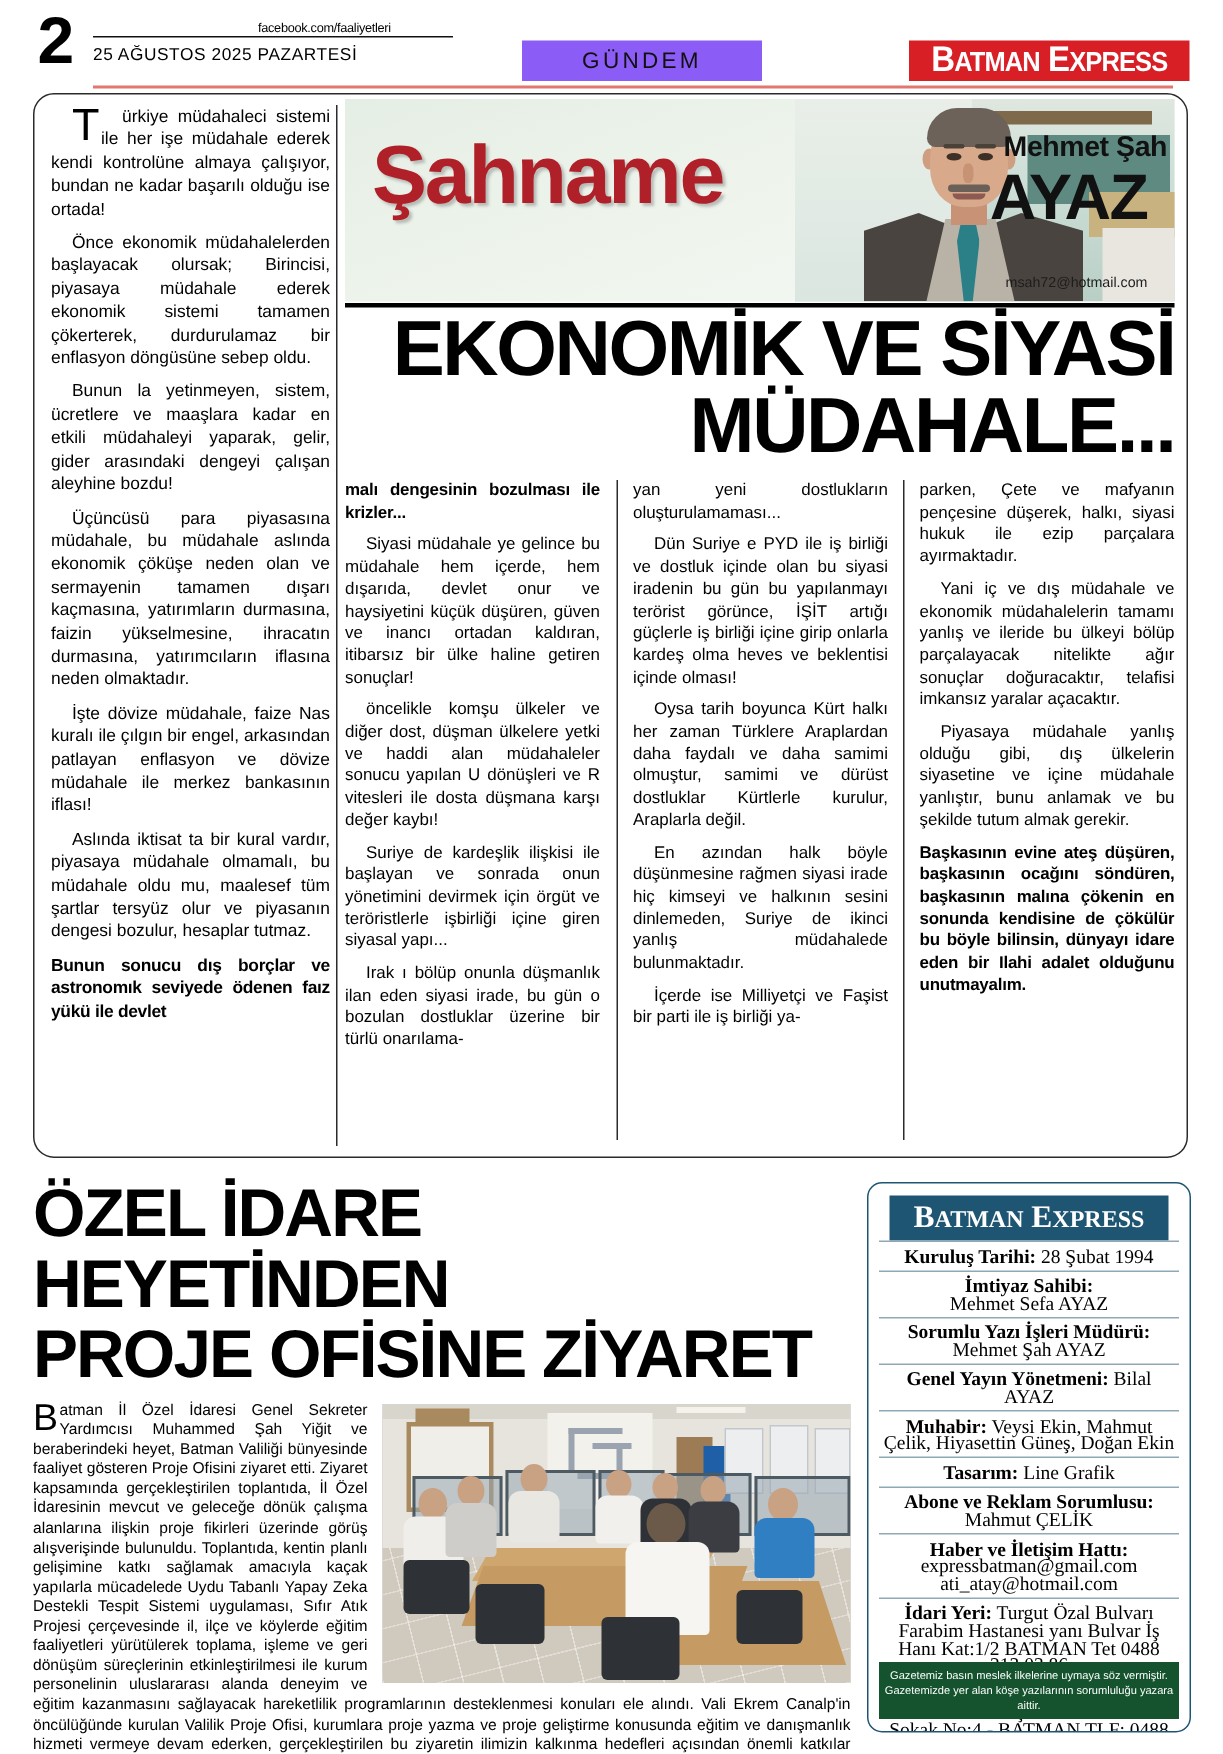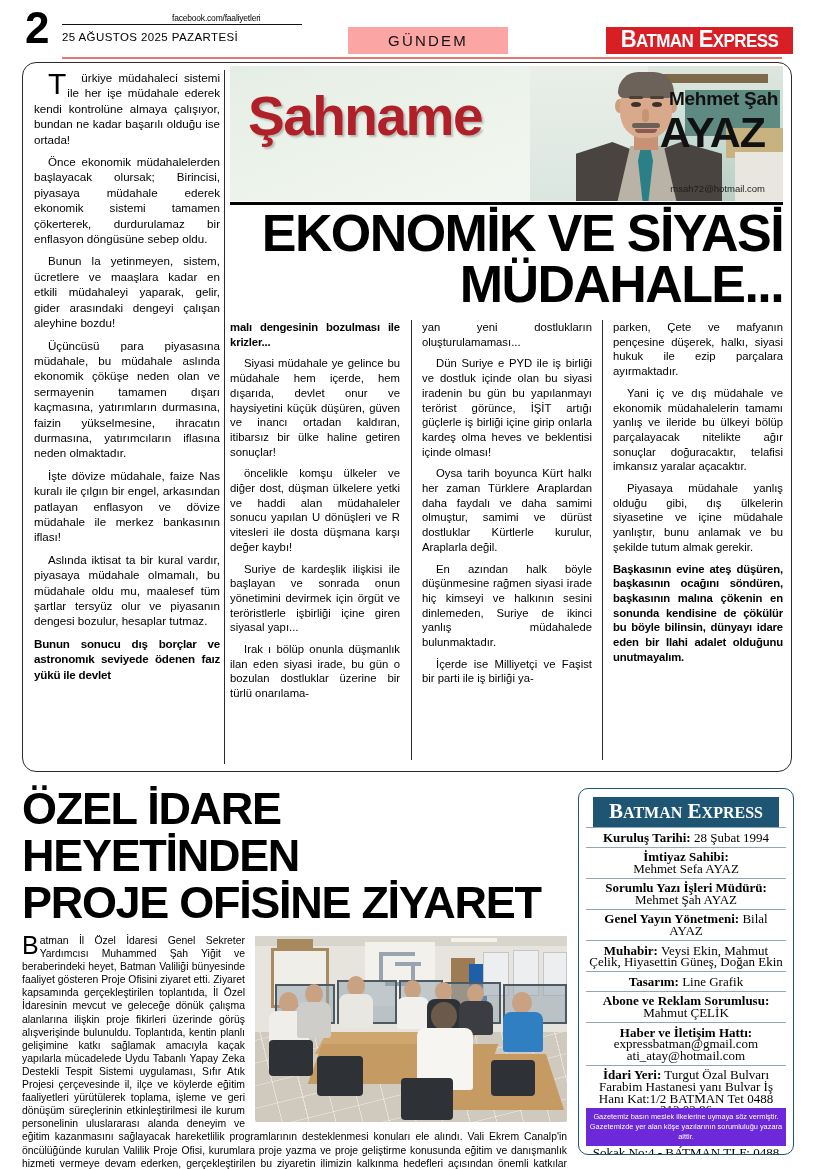--- a/index.html
+++ b/index.html
@@ -58,21 +58,21 @@
     font-size: 11.5px;
     font-family: "Liberation Sans", sans-serif;
     letter-spacing: 0.4px;
     white-space: nowrap;
   }
   .section-badge {
     position: absolute;
     left: 348px; top: 27px;
     width: 160px;
     height: 27px;
-    background: #fca5a5;
+    background: #8b5cf6;
     display: flex;
     align-items: center;
     justify-content: center;
   }
   .section-badge span {
     font-size: 15px;
     letter-spacing: 2.2px;
     font-family: "Liberation Sans", sans-serif;
     color: #111;
   }
@@ -431,21 +431,21 @@
     font-size: 13px;
     line-height: 11.6px;
     font-family: "Liberation Serif", serif;
   }
   .colo-row:first-of-type { border-top: 1px solid #8fa8b6; }
   .colo-row b { font-weight: bold; }
   .colo-foot {
     position: absolute;
     left: 7px; bottom: 8px;
     width: 200px;
-    background: #6d28d9;
+    background: #14532d;
     color: #fff;
     font-size: 7.4px;
     line-height: 10px;
     text-align: center;
     padding: 4px 3px;
     box-sizing: border-box;
     font-family: "Liberation Sans", sans-serif;
   }
   .colo-plain { font-weight: normal; }
 </style>

